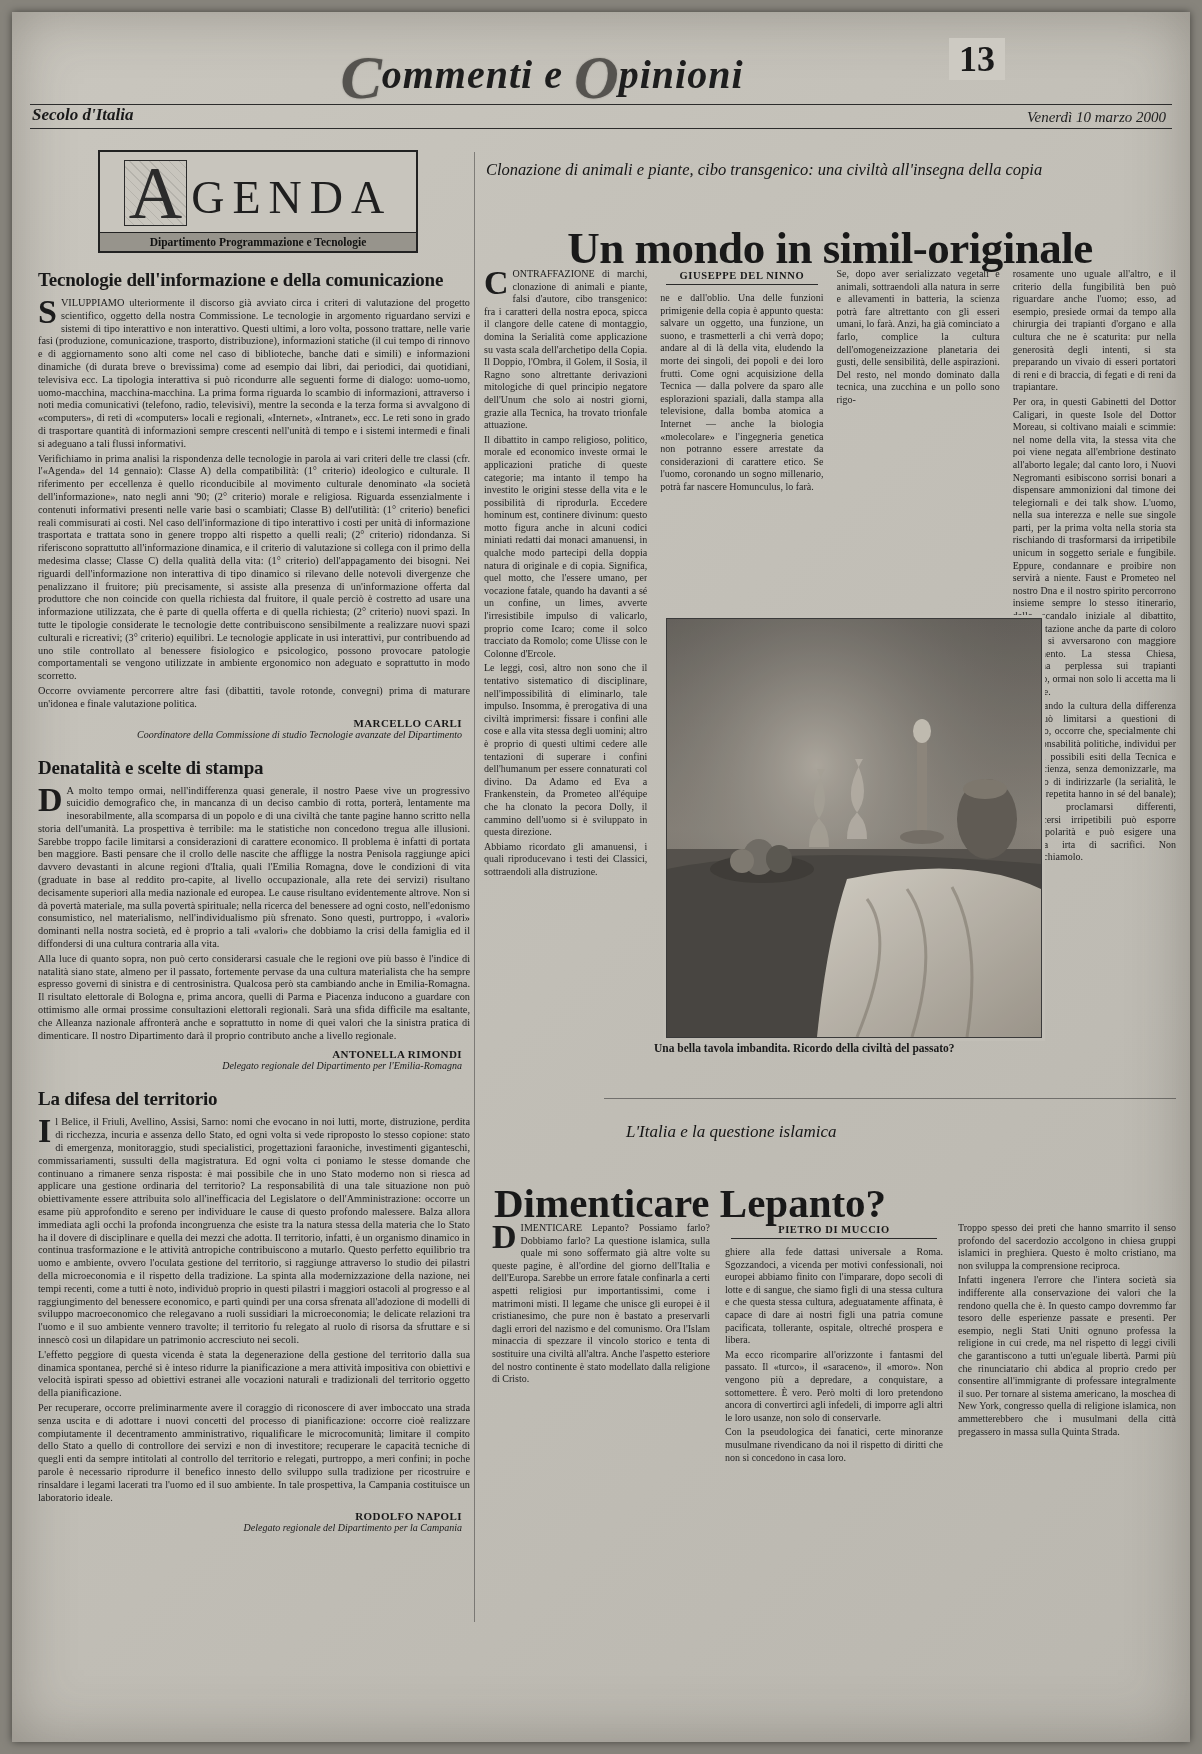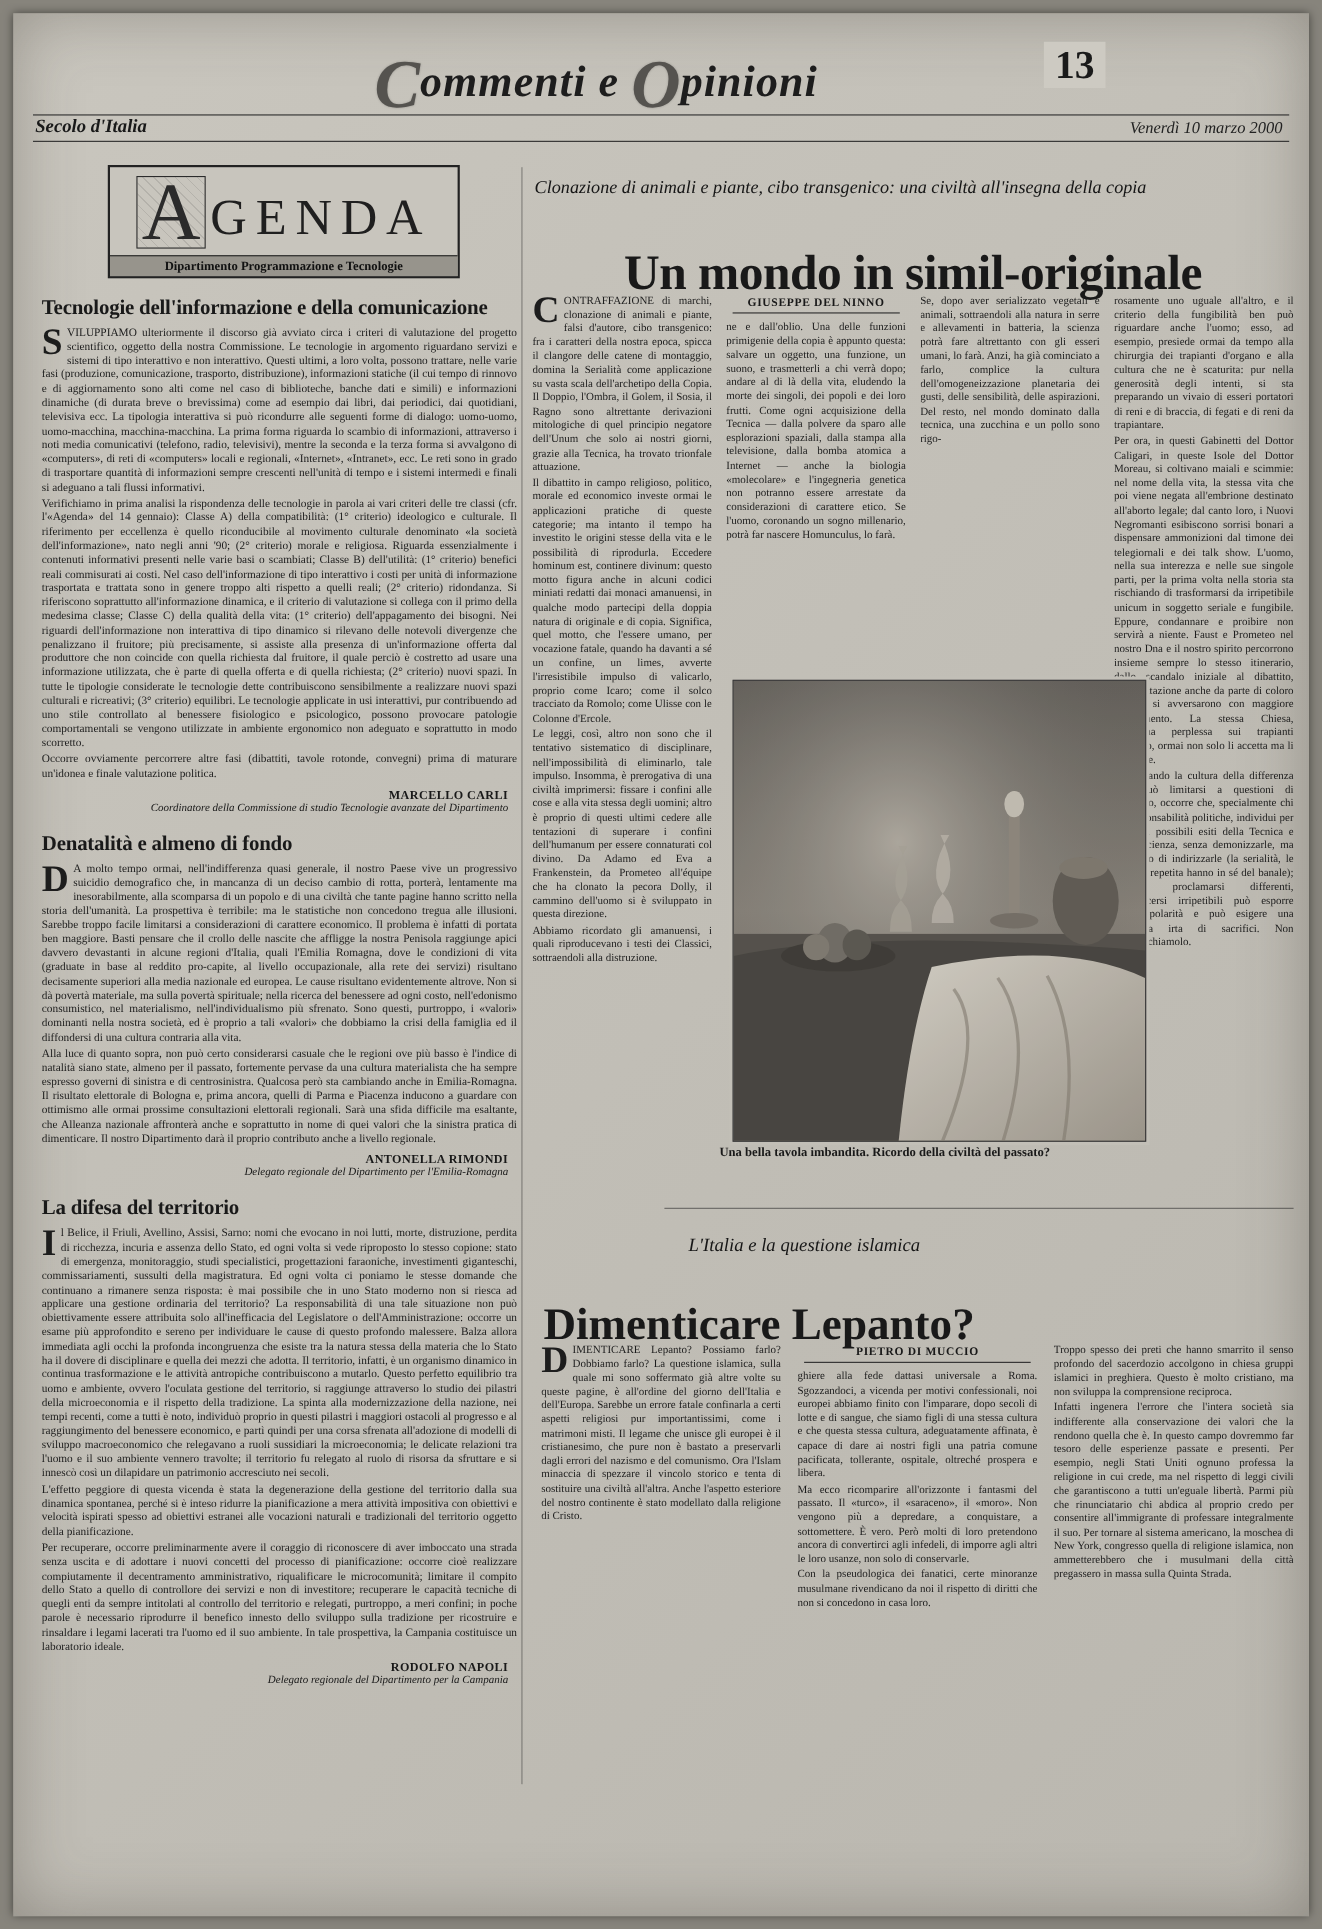--- a/index.html
+++ b/index.html
@@ -103,21 +103,21 @@
           <p>Verifichiamo in prima analisi la rispondenza delle tecnologie in parola ai vari criteri delle tre classi (cfr. l'«Agenda» del 14 gennaio): Classe A) della compatibilità: (1° criterio) ideologico e culturale. Il riferimento per eccellenza è quello riconducibile al movimento culturale denominato «la società dell'informazione», nato negli anni '90; (2° criterio) morale e religiosa. Riguarda essenzialmente i contenuti informativi presenti nelle varie basi o scambiati; Classe B) dell'utilità: (1° criterio) benefici reali commisurati ai costi. Nel caso dell'informazione di tipo interattivo i costi per unità di informazione trasportata e trattata sono in genere troppo alti rispetto a quelli reali; (2° criterio) ridondanza. Si riferiscono soprattutto all'informazione dinamica, e il criterio di valutazione si collega con il primo della medesima classe; Classe C) della qualità della vita: (1° criterio) dell'appagamento dei bisogni. Nei riguardi dell'informazione non interattiva di tipo dinamico si rilevano delle notevoli divergenze che penalizzano il fruitore; più precisamente, si assiste alla presenza di un'informazione offerta dal produttore che non coincide con quella richiesta dal fruitore, il quale perciò è costretto ad usare una informazione utilizzata, che è parte di quella offerta e di quella richiesta; (2° criterio) nuovi spazi. In tutte le tipologie considerate le tecnologie dette contribuiscono sensibilmente a realizzare nuovi spazi culturali e ricreativi; (3° criterio) equilibri. Le tecnologie applicate in usi interattivi, pur contribuendo ad uno stile controllato al benessere fisiologico e psicologico, possono provocare patologie comportamentali se vengono utilizzate in ambiente ergonomico non adeguato e soprattutto in modo scorretto.</p>
           <p>Occorre ovviamente percorrere altre fasi (dibattiti, tavole rotonde, convegni) prima di maturare un'idonea e finale valutazione politica.</p>
         </div>
       <div class="sig">
         <div class="sig-name">MARCELLO CARLI</div>
         <div class="sig-role">Coordinatore della Commissione di studio Tecnologie avanzate del Dipartimento</div>
       </div>
     </article>
 
     <article class="art">
-      <h2>Denatalità e almeno di fondo</h2>
+      <h2>Denatalità e scelte di stampa</h2>
       <div class="body-text dc">
           <p>DA molto tempo ormai, nell'indifferenza quasi generale, il nostro Paese vive un progressivo suicidio demografico che, in mancanza di un deciso cambio di rotta, porterà, lentamente ma inesorabilmente, alla scomparsa di un popolo e di una civiltà che tante pagine hanno scritto nella storia dell'umanità. La prospettiva è terribile: ma le statistiche non concedono tregua alle illusioni. Sarebbe troppo facile limitarsi a considerazioni di carattere economico. Il problema è infatti di portata ben maggiore. Basti pensare che il crollo delle nascite che affligge la nostra Penisola raggiunge apici davvero devastanti in alcune regioni d'Italia, quali l'Emilia Romagna, dove le condizioni di vita (graduate in base al reddito pro-capite, al livello occupazionale, alla rete dei servizi) risultano decisamente superiori alla media nazionale ed europea. Le cause risultano evidentemente altrove. Non si dà povertà materiale, ma sulla povertà spirituale; nella ricerca del benessere ad ogni costo, nell'edonismo consumistico, nel materialismo, nell'individualismo più sfrenato. Sono questi, purtroppo, i «valori» dominanti nella nostra società, ed è proprio a tali «valori» che dobbiamo la crisi della famiglia ed il diffondersi di una cultura contraria alla vita.</p>
           <p>Alla luce di quanto sopra, non può certo considerarsi casuale che le regioni ove più basso è l'indice di natalità siano state, almeno per il passato, fortemente pervase da una cultura materialista che ha sempre espresso governi di sinistra e di centrosinistra. Qualcosa però sta cambiando anche in Emilia-Romagna. Il risultato elettorale di Bologna e, prima ancora, quelli di Parma e Piacenza inducono a guardare con ottimismo alle ormai prossime consultazioni elettorali regionali. Sarà una sfida difficile ma esaltante, che Alleanza nazionale affronterà anche e soprattutto in nome di quei valori che la sinistra pratica di dimenticare. Il nostro Dipartimento darà il proprio contributo anche a livello regionale.</p>
         </div>
       <div class="sig">
         <div class="sig-name">ANTONELLA RIMONDI</div>
         <div class="sig-role">Delegato regionale del Dipartimento per l'Emilia-Romagna</div>
       </div>
     </article>
 

